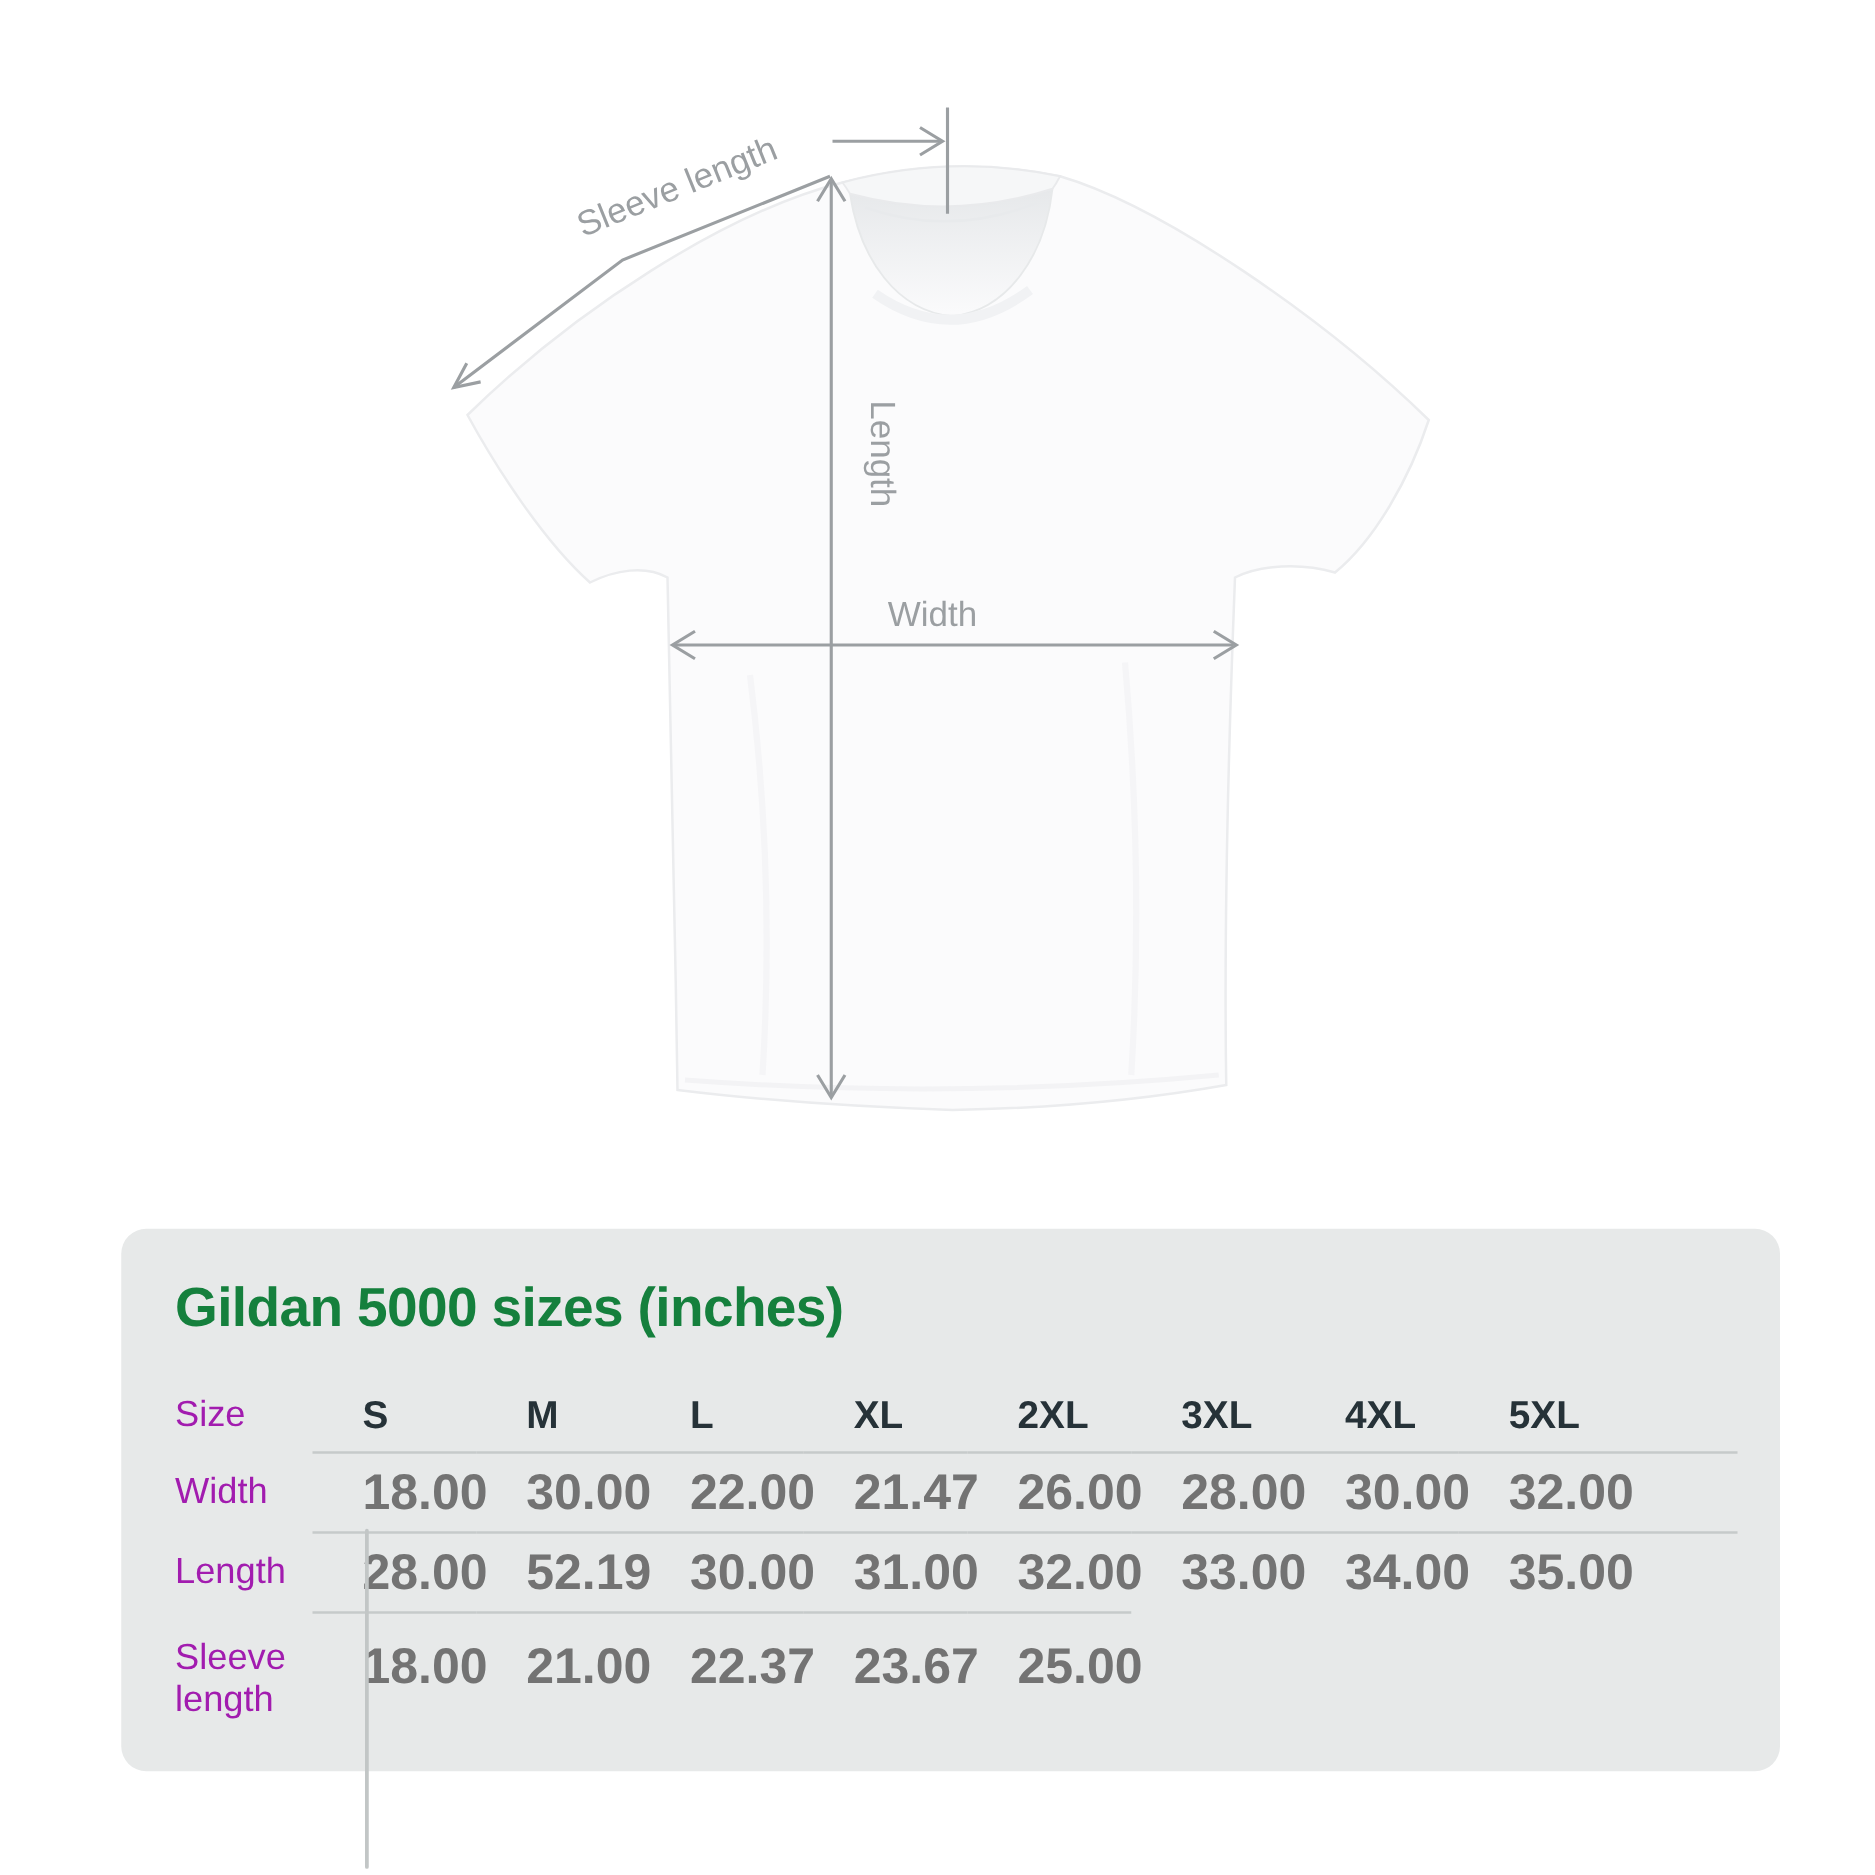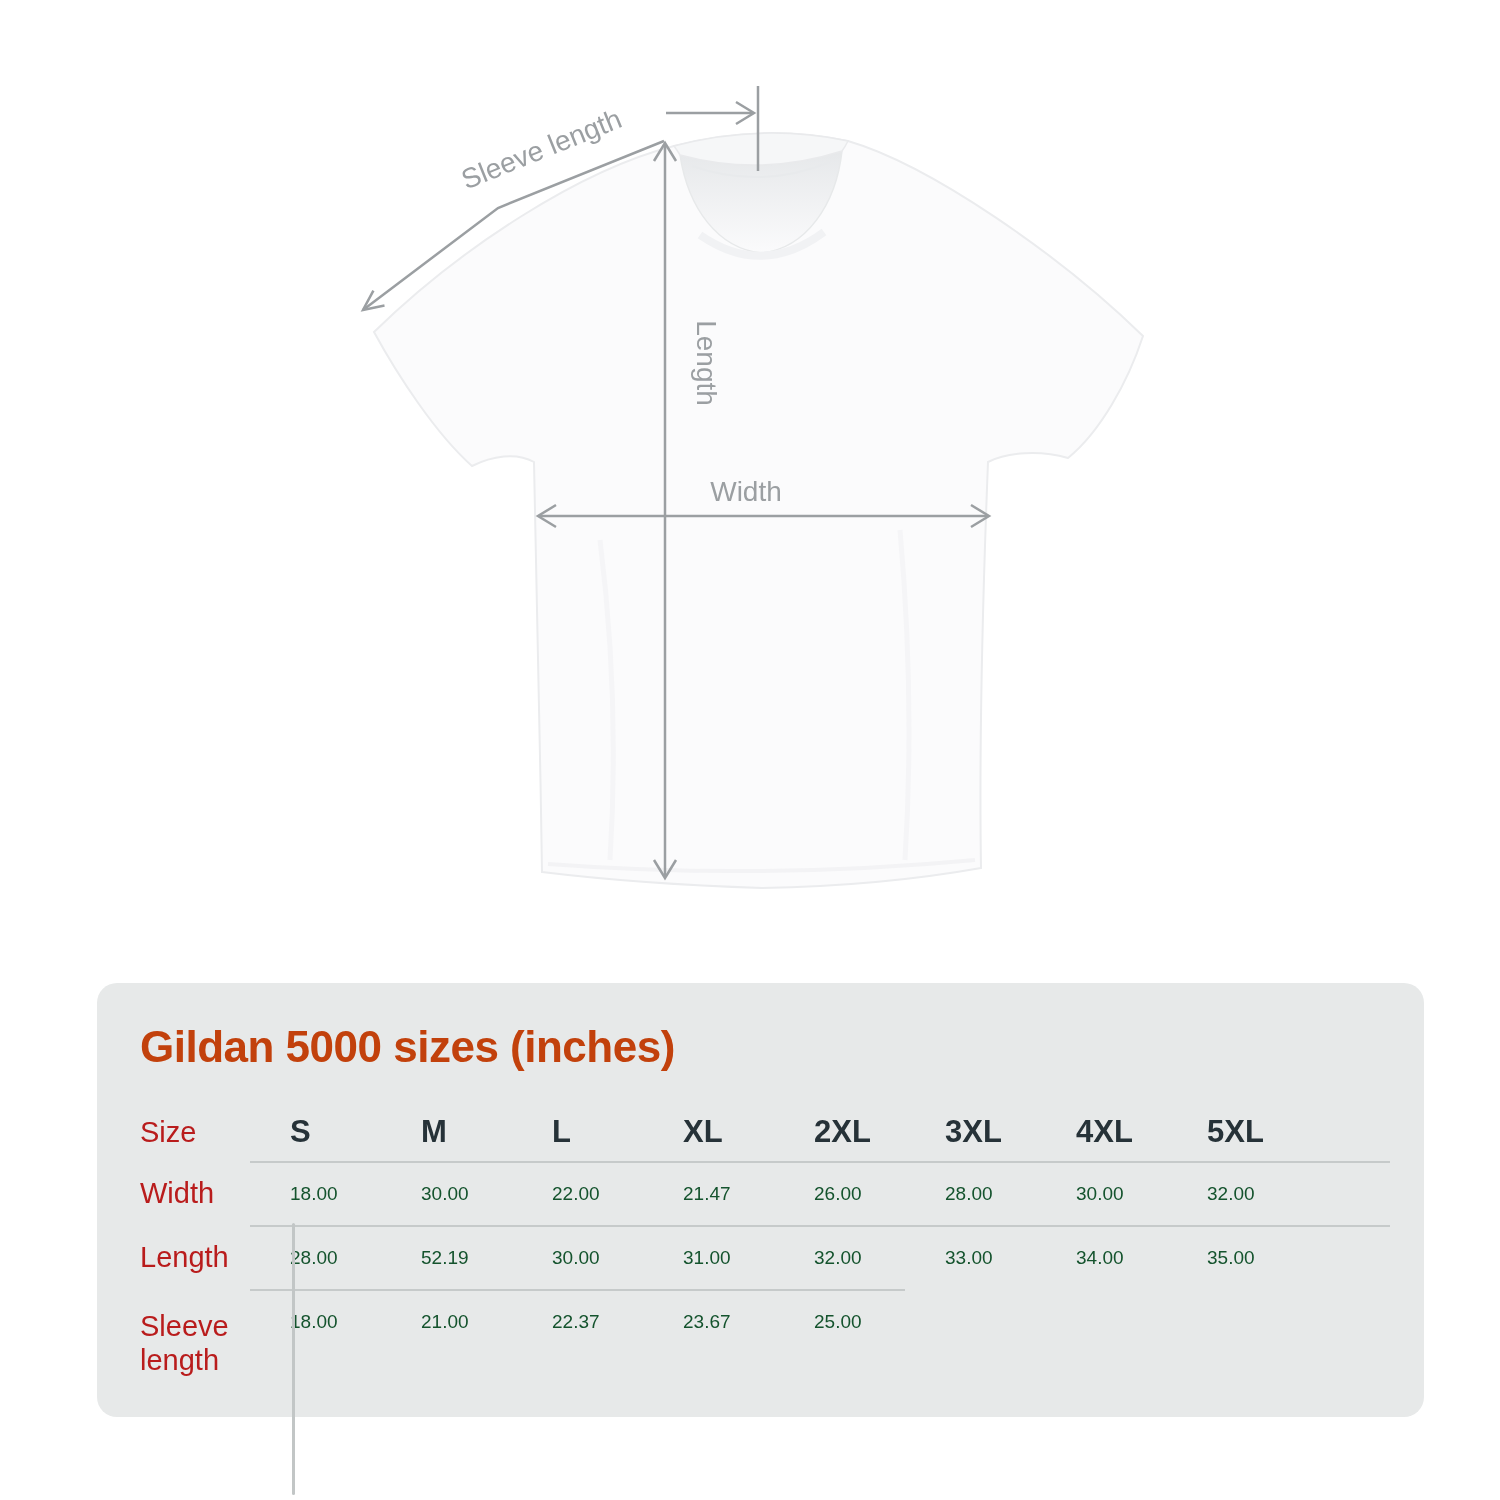--- a/index.html
+++ b/index.html
@@ -10,40 +10,40 @@
   .diagram svg{display:block;}
   .measure-label{font-family:"Liberation Sans","DejaVu Sans",sans-serif;font-size:28px;fill:#9b9fa2;}
 
   
   .size-card{
     position:absolute;left:97px;top:983px;width:1327px;height:434px;
     background:#e7e9e9;border-radius:20px;box-sizing:border-box;
   }
   .size-card h1{
     margin:42px 0 0 43px;font-size:44px;line-height:44px;font-weight:700;
-    color:#c2410c;letter-spacing:-0.5px;
+    color:#15803d;letter-spacing:-0.5px;
   }
   .size-table{
     margin:34px 34px 0 43px;
     display:grid;
     grid-template-columns:110px repeat(7,131px) 1fr;
     grid-template-rows:58px 64px 64px 88px;
     position:relative;
   }
   .vdivider{
     position:absolute;left:152px;top:120px;width:3px;height:272px;
     background:#c2c6c6;border-radius:2px;
   }
   .cell{display:flex;align-items:center;box-sizing:border-box;}
   .cell.data{padding-left:40px;}
   .cell.ht{border-top:2px solid #c6caca;}
   .cell.r4{align-items:flex-start;padding-top:20px;}
-  .rowlab{font-size:29px;color:#b91c1c;line-height:34px;padding-right:10px;}
+  .rowlab{font-size:29px;color:#a21caf;line-height:34px;padding-right:10px;}
   .head{font-size:31px;font-weight:600;color:#263238;}
-  .val{font-size:19px;font-weight:400;color:#14532d;}
+  .val{font-size:40px;font-weight:700;color:#737373;}
 </style>
 </head>
 <body>
 
 <div class="diagram">
   <svg width="1500" height="983" viewBox="0 0 1500 983">
     <defs>
       <linearGradient id="neckShade" x1="0" y1="150" x2="0" y2="255" gradientUnits="userSpaceOnUse">
         <stop offset="0" stop-color="#e6e8ea"></stop>
         <stop offset="1" stop-color="#fbfbfc"></stop>

